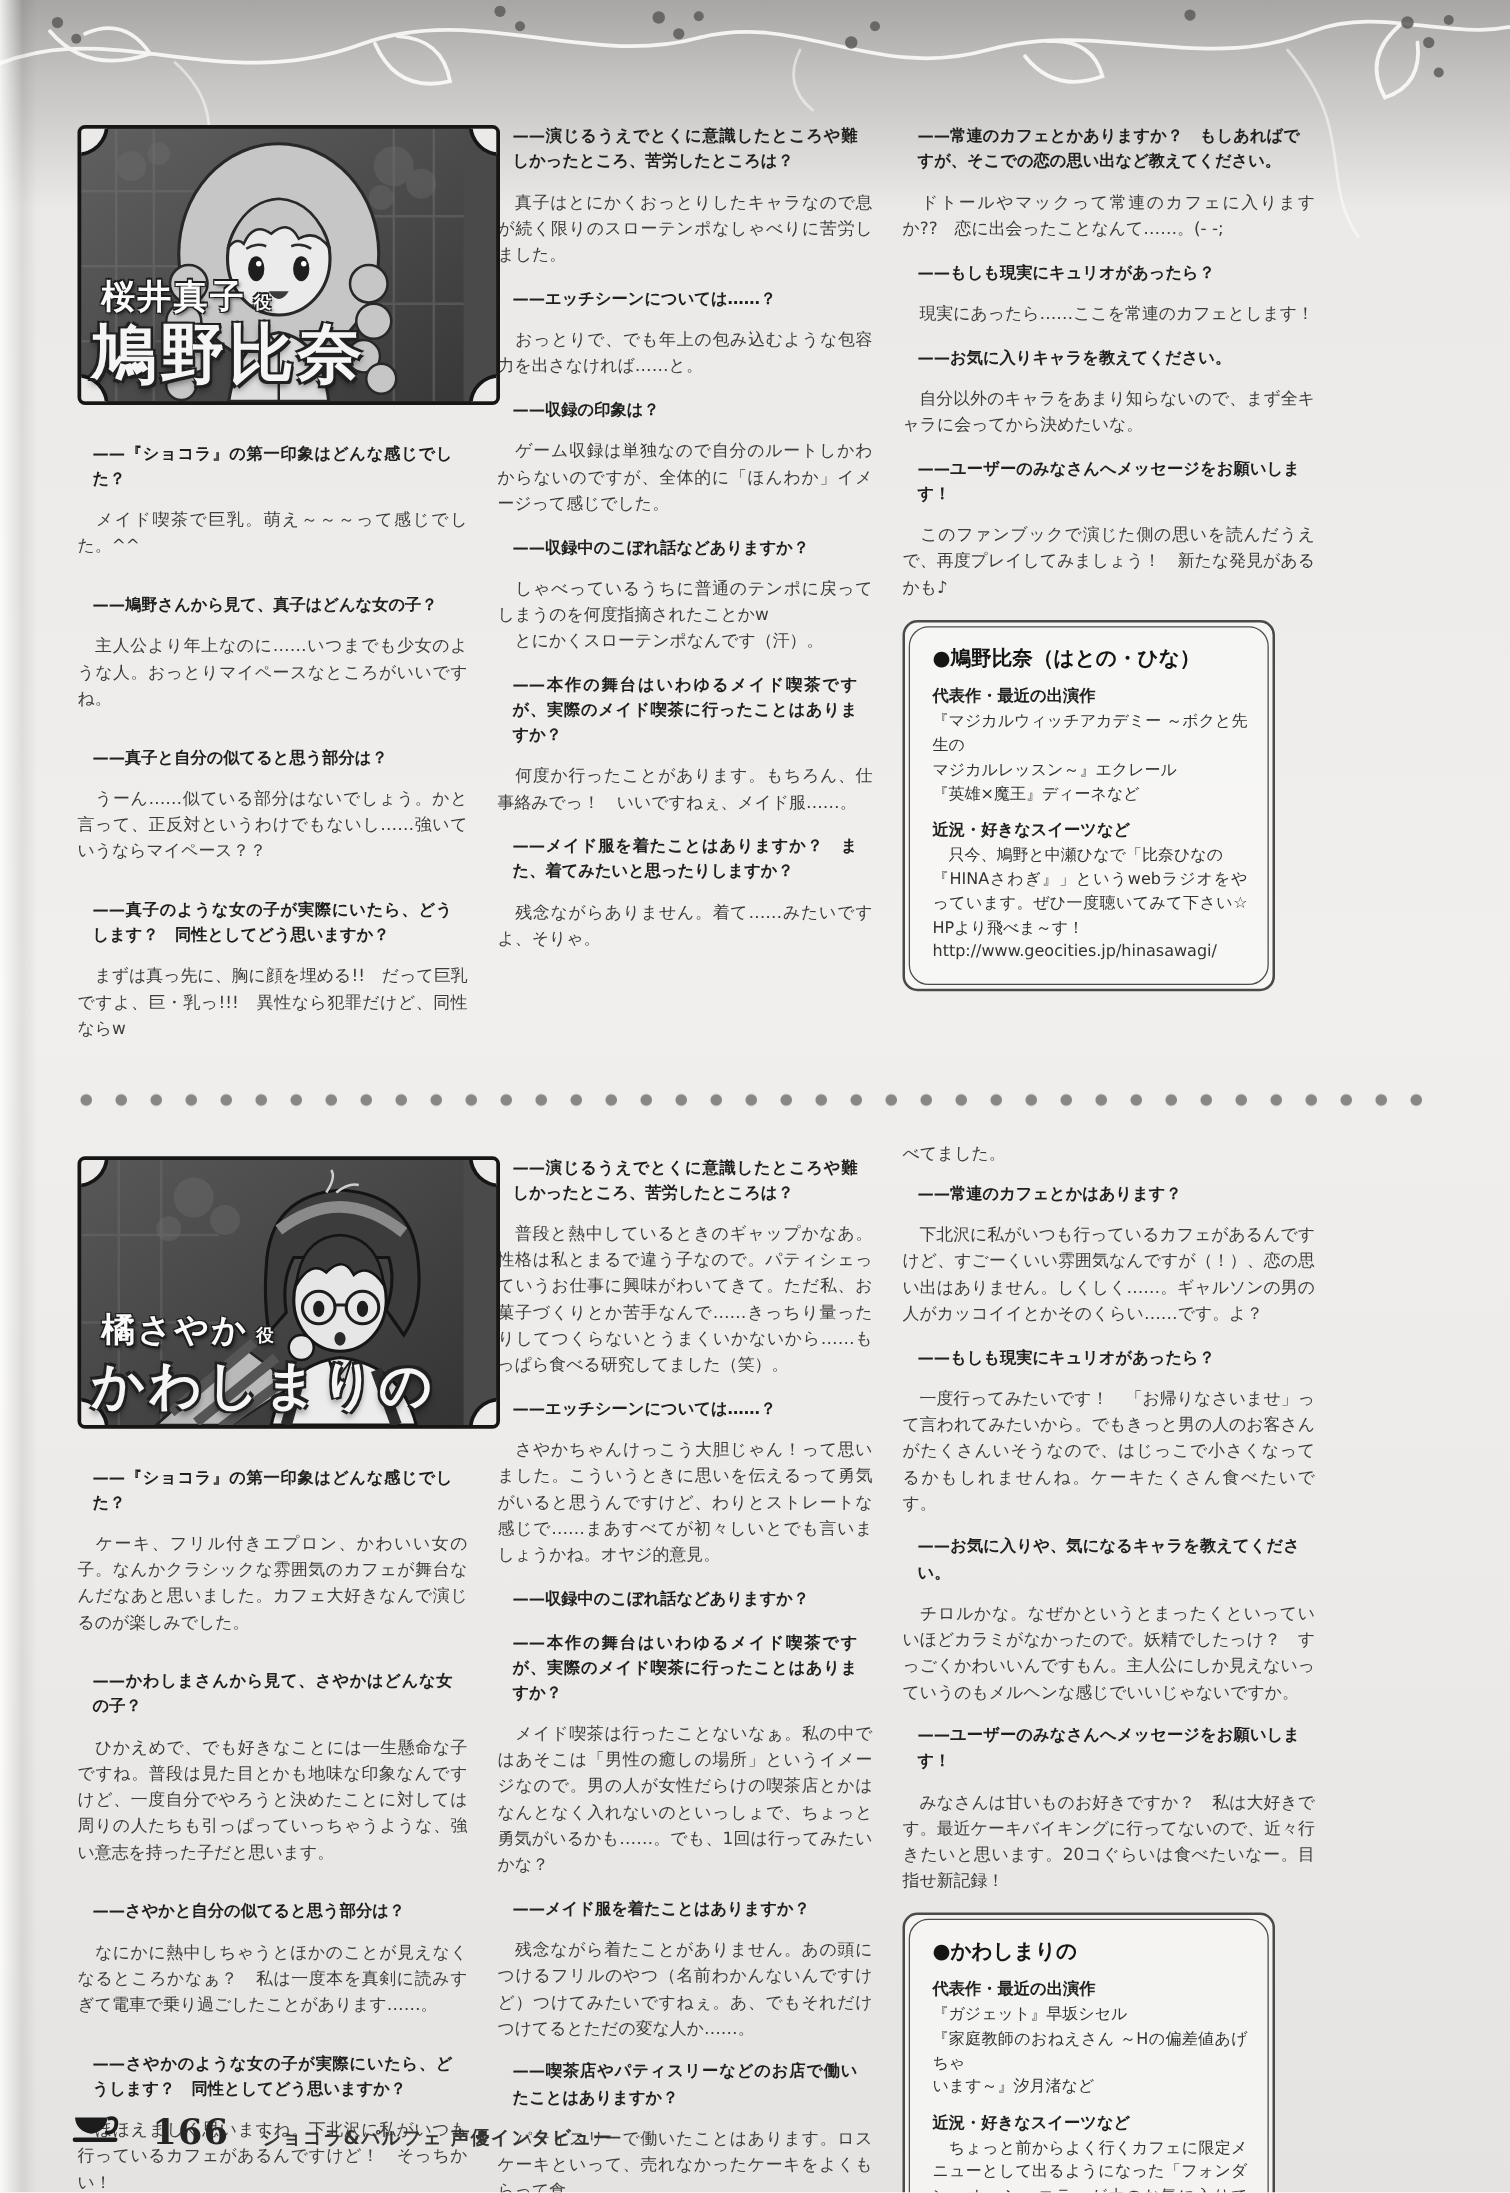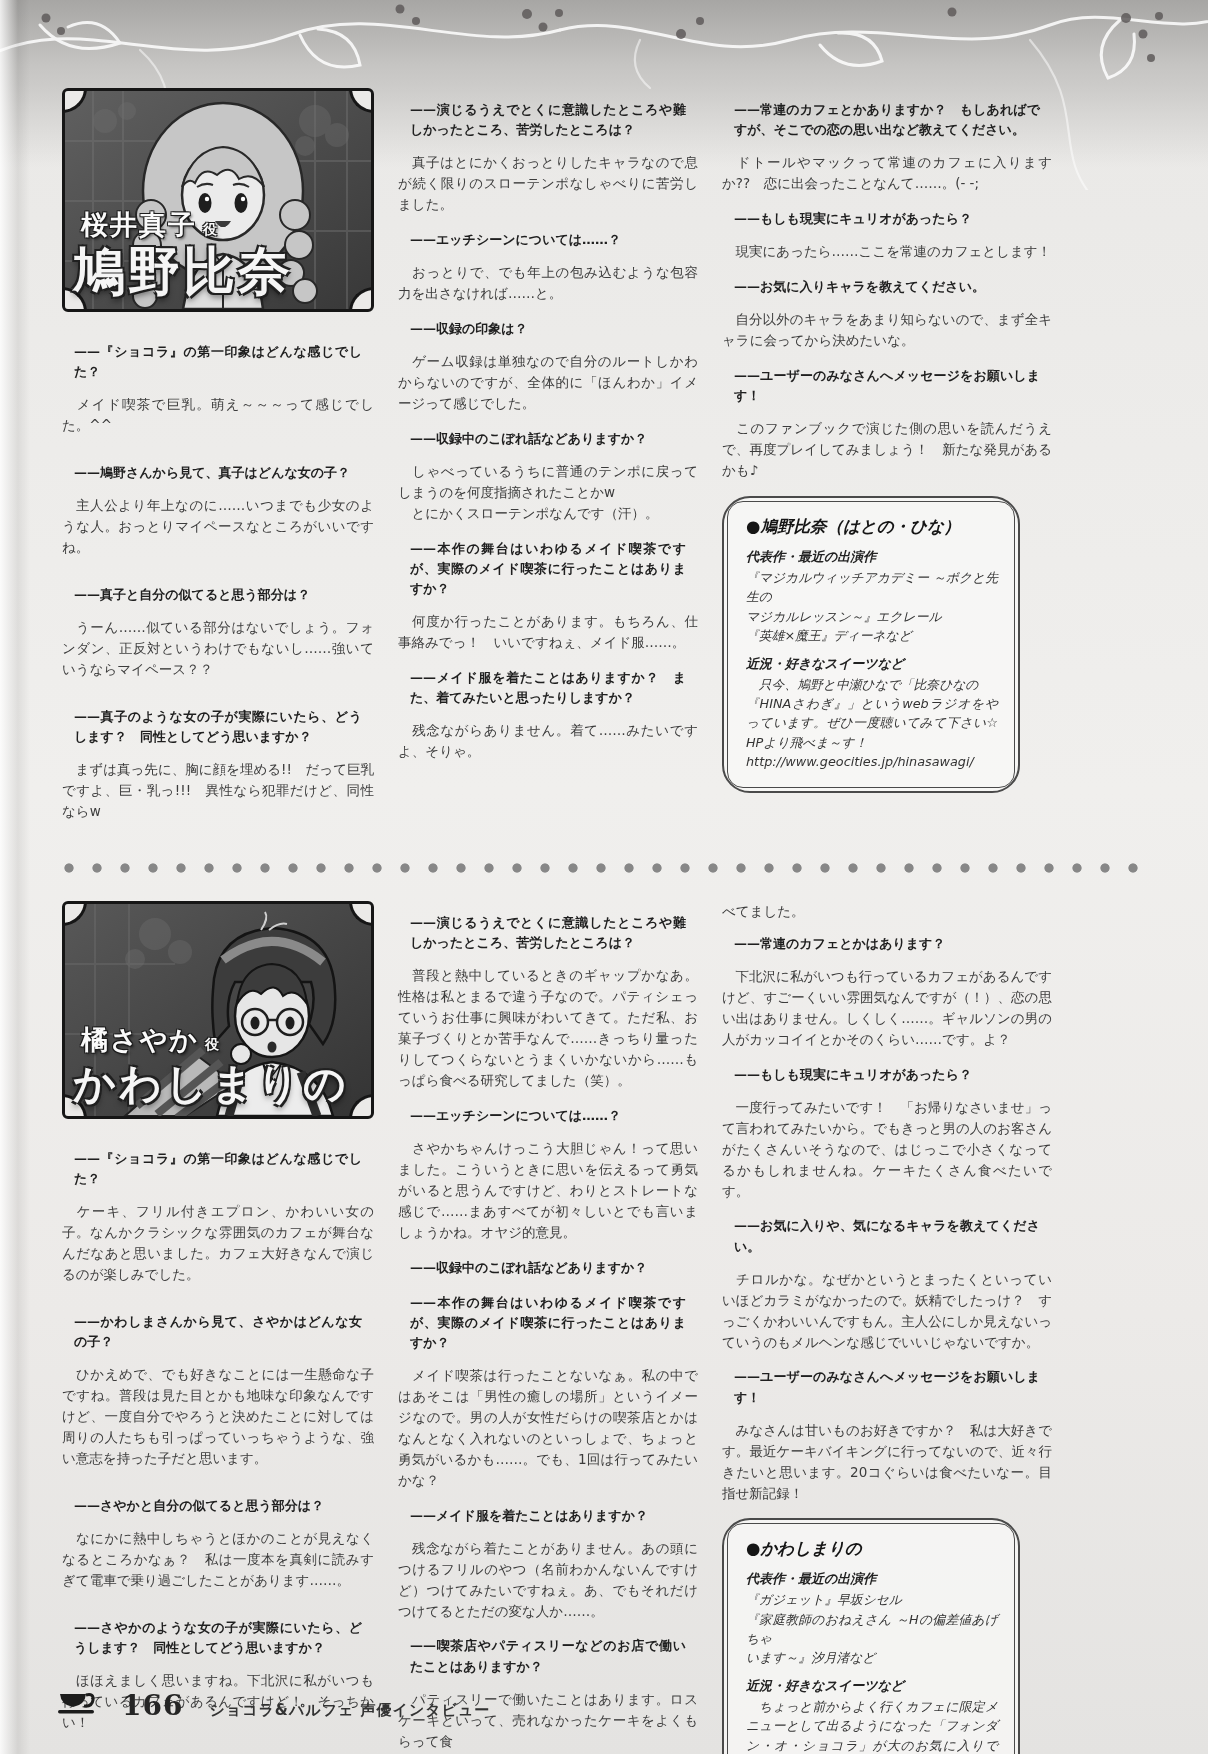--- a/index.html
+++ b/index.html
@@ -10,41 +10,41 @@
     background:linear-gradient(90deg,rgba(255,255,255,.8),rgba(0,0,0,.07) 60%,rgba(0,0,0,0));pointer-events:none;}
   .ornament{position:absolute;top:0;left:0;width:1208px;height:190px;
     background:linear-gradient(180deg,#a7a6a4 0%,#c6c5c3 35%,rgba(236,235,233,0) 88%);}
   .ornament svg{display:block;}
   .content{position:absolute;top:88px;left:62px;width:990px;}
   .interview{display:grid;grid-template-columns:312px 300px 330px;column-gap:24px;}
   .section-top{min-height:664px;}
   .qa{margin:0 0 15px 0;}
   .q{margin:12px;font-size:13px;line-height:1.55;font-weight:bold;color:#1f1f1f;text-align:justify;}
   .a{margin:0;font-size:13.5px;line-height:1.55;color:#3c3c3c;text-align:justify;white-space:pre-line;}
-  .char-card{position:relative;width:306px;height:218px;margin:0 0 18px 0;background:#4a4a4a;
-    border:3px solid #161616;border-radius:6px;overflow:hidden;flex:none;}
+  .char-card{position:relative;width:306px;height:218px;margin:12px 0 18px 0;background:#4a4a4a;
+    border:3px solid #161616;border-radius:6px;overflow:hidden;flex:none;padding-left:26px;}
   .char-card svg{position:absolute;inset:0;}
   .notch{position:absolute;width:22px;height:22px;background:#ebeae8;}
   .notch.tl{top:-3px;left:-3px;border-bottom-right-radius:100%;border-right:3px solid #161616;border-bottom:3px solid #161616;}
   .notch.tr{top:-3px;right:-3px;border-bottom-left-radius:100%;border-left:3px solid #161616;border-bottom:3px solid #161616;}
   .notch.bl{bottom:-3px;left:-3px;border-top-right-radius:100%;border-right:3px solid #161616;border-top:3px solid #161616;}
   .notch.br{bottom:-3px;right:-3px;border-top-left-radius:100%;border-left:3px solid #161616;border-top:3px solid #161616;}
   .role-line{position:absolute;left:16px;color:#fafafa;font-family:"DejaVu Serif",serif;font-weight:bold;font-size:27px;letter-spacing:2px;
     text-shadow:-1px -1px 0 #1c1c1c,1px -1px 0 #1c1c1c,-1px 1px 0 #1c1c1c,1px 1px 0 #1c1c1c,2px 2px 3px rgba(0,0,0,.6);}
   .role-suffix{font-size:14px;margin-left:6px;}
   .actor-name{position:absolute;left:8px;color:#f5f5f5;font-weight:bold;letter-spacing:3px;white-space:nowrap;
     text-shadow:-2px -2px 0 #202020,2px -2px 0 #202020,-2px 2px 0 #202020,2px 2px 0 #202020,0 4px 6px rgba(0,0,0,.55);}
   .card-1 .role-line{top:116px;}
   .card-1 .actor-name{top:146px;font-size:52px;}
   .card-2 .role-line{top:118px;}
   .card-2 .actor-name{top:152px;font-size:42px;}
   .dot-divider{width:1086px;height:10px;margin:26px 0 28px 2px;
     background:radial-gradient(circle at 5px 5px,#878787 4.2px,rgba(0,0,0,0) 5px);
     background-size:28px 10px;background-repeat:repeat-x;}
-  .profile-box{margin-top:14px;border:2px solid #4a4a4a;border-radius:28px;padding:3px;background:rgba(250,250,248,.72);width:288px;font-style:italic;}
+  .profile-box{margin-top:14px;border:2px solid #4a4a4a;border-radius:12px;padding:3px;background:rgba(250,250,248,.72);width:288px;}
   .profile-inner{border:1px solid #4a4a4a;border-radius:16px;padding:14px 16px 16px 18px;}
   .profile-name{margin:0 0 10px 0;font-size:16.5px;font-weight:bold;color:#151515;}
   .profile-label{margin:10px 0 2px 0;font-size:13px;font-weight:bold;color:#222;}
   .profile-label:first-of-type{margin-top:0;}
   .profile-text{margin:0;font-size:12.8px;line-height:1.5;color:#333;white-space:pre-line;text-align:justify;}
   .col{min-width:0;}
   .col-flex{display:flex;flex-direction:column;}
   .lead{margin-bottom:2px;}
   .footer{position:absolute;left:58px;bottom:34px;display:flex;align-items:flex-end;gap:26px;}
   .page-number{font-family:"DejaVu Serif",serif;font-size:28px;font-weight:bold;color:#252525;letter-spacing:1px;line-height:1;}
@@ -165,21 +165,21 @@
         <div class="qa">
             <p class="q">——『ショコラ』の第一印象はどんな感じでした？</p>
             <p class="a">　メイド喫茶で巨乳。萌え～～～って感じでした。^^</p>
           </div>
         <div class="qa">
             <p class="q">——鳩野さんから見て、真子はどんな女の子？</p>
             <p class="a">　主人公より年上なのに……いつまでも少女のような人。おっとりマイペースなところがいいですね。</p>
           </div>
         <div class="qa">
             <p class="q">——真子と自分の似てると思う部分は？</p>
-            <p class="a">　うーん……似ている部分はないでしょう。フォンダン、正反対というわけでもないし……強いていうならマイペース？？</p>
+            <p class="a">　うーん……似ている部分はないでしょう。かと言って、正反対というわけでもないし……強いていうならマイペース？？</p>
           </div>
         <div class="qa">
             <p class="q">——真子のような女の子が実際にいたら、どうします？　同性としてどう思いますか？</p>
             <p class="a">　まずは真っ先に、胸に顔を埋める!!　だって巨乳ですよ、巨・乳っ!!!　異性なら犯罪だけど、同性ならw</p>
           </div>
       </div>
 
       <div class="col">
         <div class="qa">
             <p class="q">——演じるうえでとくに意識したところや難しかったところ、苦労したところは？</p>

